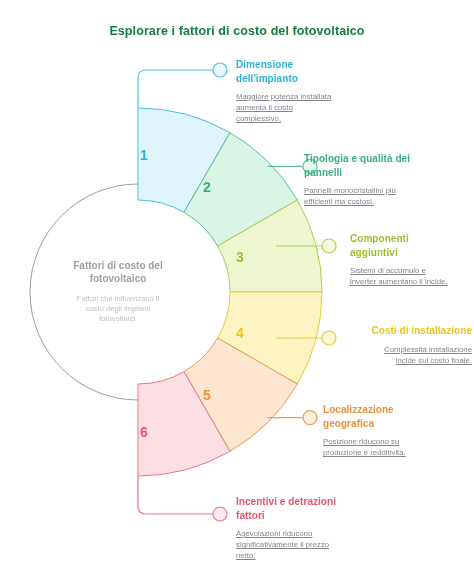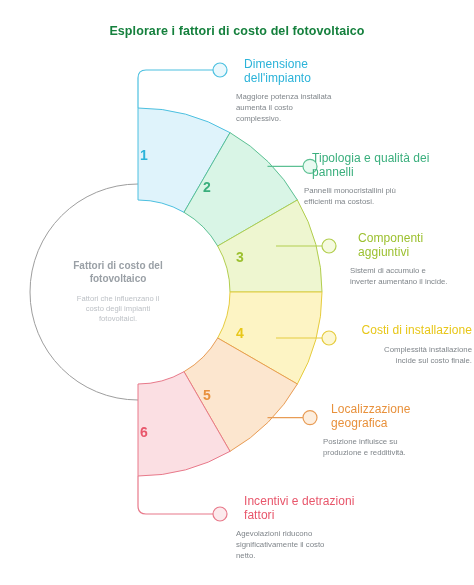--- a/index.html
+++ b/index.html
@@ -43,31 +43,32 @@
   }
   .hub-sub {
     font-size: 7.6px;
     fill: #bdc1c6;
     font-family: "Liberation Sans", sans-serif;
   }
   .label-block {
     position: absolute;
   }
   .label-title {
-    font-size: 12px;
-    font-weight: normal;
+    font-size: 10px;
+    font-weight: bold;
     line-height: 13.5px;
-    margin: 0 0 6px 8px;
+    margin: 0 0 6px 0;
     letter-spacing: 0.05px;
   }
   .label-desc {
     font-size: 7.8px;
     line-height: 11.2px;
     color: #80868b;
     margin: 0;
+    text-decoration: underline;
   }
 </style>
 </head>
 <body>
 
 <div id="page-title">Esplorare i fattori di costo del fotovoltaico</div>
 
 <svg id="infographic" width="474" height="585" viewBox="0 0 474 585">
 
   <circle cx="138" cy="292" r="108" fill="#ffffff" stroke="#9e9e9e" stroke-width="1"></circle>
@@ -158,28 +159,28 @@
     <span>incide sul costo finale.</span>
   </p>
 </div>
 
 <div class="label-block" style="left:323px; top:403px; width:140px;">
   <div class="label-title" style="color:#e8913c;">
     <span>Localizzazione</span><br>
     <span>geografica</span>
   </div>
   <p class="label-desc">
-    <span>Posizione influisce su</span><br>
+    <span>Posizione riducono su</span><br>
     <span>produzione e redditività.</span>
   </p>
 </div>
 
 <div class="label-block" style="left:236px; top:495px; width:150px;">
   <div class="label-title" style="color:#e8566b;">
     <span>Incentivi e detrazioni</span><br>
     <span>fattori</span>
   </div>
   <p class="label-desc">
     <span>Agevolazioni riducono</span><br>
-    <span>significativamente il costo</span><br>
+    <span>significativamente il prezzo</span><br>
     <span>netto.</span>
   </p>
 </div>
 
 </body></html>

